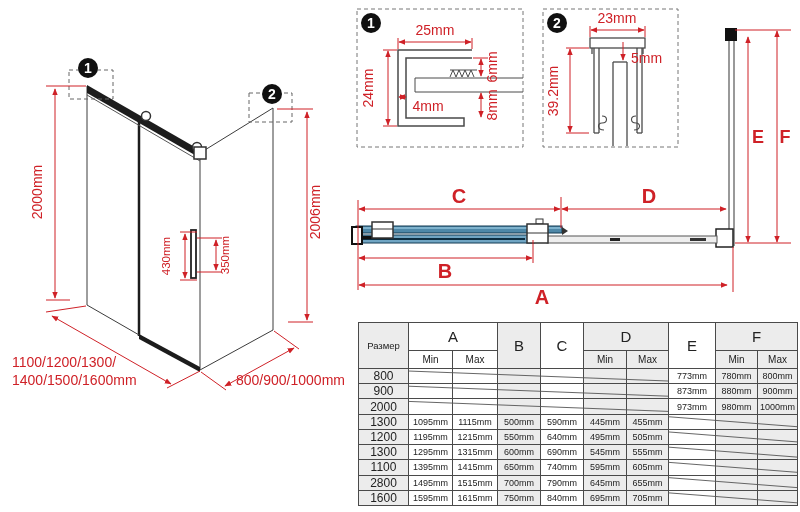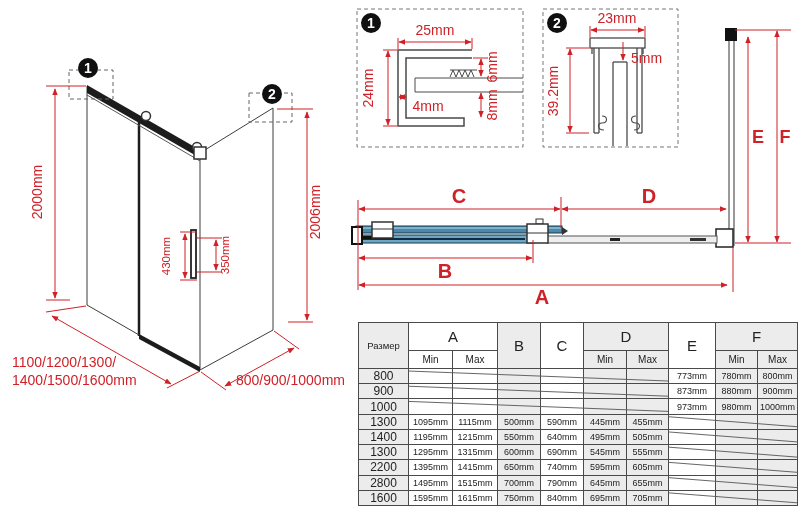--- a/index.html
+++ b/index.html
@@ -277,21 +277,21 @@
           <td class="w val"></td>
           <td class="g val"></td>
           <td class="w val"></td>
           <td class="g val"></td>
           <td class="g val"></td>
           <td class="w val">873mm</td>
           <td class="g val">880mm</td>
           <td class="g val">900mm</td>
         </tr>
         <tr class="brow">
-          <td class="g rowsize">1000</td>
+          <td class="g rowsize">2000</td>
           <td class="w val"></td>
           <td class="w val"></td>
           <td class="g val"></td>
           <td class="w val"></td>
           <td class="g val"></td>
           <td class="g val"></td>
           <td class="w val">973mm</td>
           <td class="g val">980mm</td>
           <td class="g val">1000mm</td>
         </tr>
@@ -301,21 +301,21 @@
           <td class="w val">1115mm</td>
           <td class="g val">500mm</td>
           <td class="w val">590mm</td>
           <td class="g val">445mm</td>
           <td class="g val">455mm</td>
           <td class="w val"></td>
           <td class="g val"></td>
           <td class="g val"></td>
         </tr>
         <tr class="brow">
-          <td class="g rowsize">1400</td>
+          <td class="g rowsize">1200</td>
           <td class="w val">1195mm</td>
           <td class="w val">1215mm</td>
           <td class="g val">550mm</td>
           <td class="w val">640mm</td>
           <td class="g val">495mm</td>
           <td class="g val">505mm</td>
           <td class="w val"></td>
           <td class="g val"></td>
           <td class="g val"></td>
         </tr>
@@ -325,21 +325,21 @@
           <td class="w val">1315mm</td>
           <td class="g val">600mm</td>
           <td class="w val">690mm</td>
           <td class="g val">545mm</td>
           <td class="g val">555mm</td>
           <td class="w val"></td>
           <td class="g val"></td>
           <td class="g val"></td>
         </tr>
         <tr class="brow">
-          <td class="g rowsize">2200</td>
+          <td class="g rowsize">1100</td>
           <td class="w val">1395mm</td>
           <td class="w val">1415mm</td>
           <td class="g val">650mm</td>
           <td class="w val">740mm</td>
           <td class="g val">595mm</td>
           <td class="g val">605mm</td>
           <td class="w val"></td>
           <td class="g val"></td>
           <td class="g val"></td>
         </tr>

